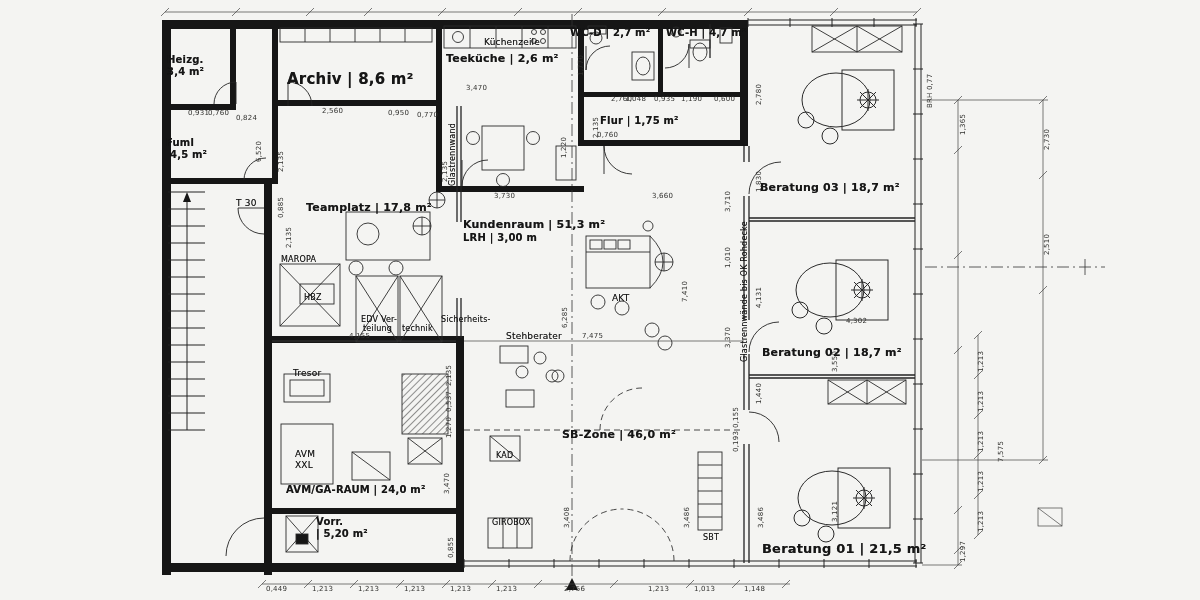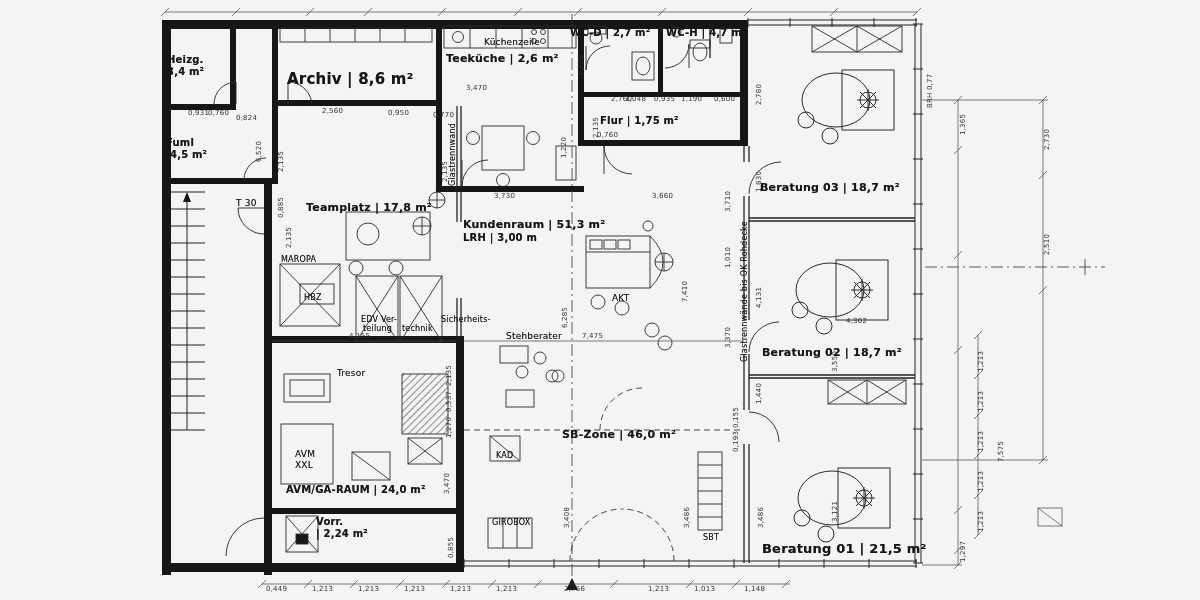--- a/index.html
+++ b/index.html
@@ -283,40 +283,40 @@
       <span class="lbl" style="left: 304px; top: 294px; font-size: 8px;">HBZ</span>
       <span class="lbl" style="left: 361px; top: 316px; font-size: 8px;">EDV Ver-</span>
       <span class="lbl" style="left: 363px; top: 325px; font-size: 8px;">teilung</span>
       <span class="lbl" style="left: 399px; top: 316px; font-size: 8px; margin-left: 42px;">Sicherheits-</span>
       <span class="lbl" style="left: 402px; top: 325px; font-size: 8px;">technik</span>
       <span class="lbl" style="left: 612px; top: 294px; font-size: 9px;">AKT</span>
       <span class="lbl" style="left: 506px; top: 332px; font-size: 9px;">Stehberater</span>
       <span class="lbl rot" style="left: 449px; top: 186px; font-size: 8px;">Glastrennwand</span>
       <span class="lbl rot" style="left: 741px; top: 362px; font-size: 8px;">Glastrennwände bis OK Rohdecke</span>
       <span class="lbl b" style="left: 762px; top: 347px; font-size: 11px;">Beratung 02 | 18,7 m²</span>
-      <span class="lbl" style="left: 293px; top: 369px; font-size: 9px; margin-left: 44px;">Tresor</span>
+      <span class="lbl" style="left: 293px; top: 369px; font-size: 9px;">Tresor</span>
       <span class="lbl b" style="left: 562px; top: 429px; font-size: 11px;">SB-Zone | 46,0 m²</span>
       <span class="lbl" style="left: 295px; top: 450px; font-size: 9px;">AVM</span>
       <span class="lbl" style="left: 295px; top: 461px; font-size: 9px;">XXL</span>
       <span class="lbl" style="left: 496px; top: 452px; font-size: 8px;">KAD</span>
       <span class="lbl b" style="left: 286px; top: 485px; font-size: 10px;">AVM/GA-RAUM | 24,0 m²</span>
       <span class="lbl b" style="left: 316px; top: 517px; font-size: 10px;">Vorr.</span>
-      <span class="lbl b" style="left: 316px; top: 529px; font-size: 10px;">| 2,24 m²</span>
+      <span class="lbl b" style="left: 316px; top: 529px; font-size: 10px;">| 5,20 m²</span>
       <span class="lbl" style="left: 492px; top: 519px; font-size: 8px;">GIROBOX</span>
       <span class="lbl" style="left: 703px; top: 534px; font-size: 8px;">SBT</span>
       <span class="lbl b" style="left: 762px; top: 542px; font-size: 13px;">Beratung 01 | 21,5 m²</span>
     </div>
   <div class="layer" id="dims-layer">
       <span class="dim" style="left: 172px; top: 110px; padding-left: 16px;">0,931</span>
       <span class="dim" style="left: 208px; top: 110px;">0,760</span>
       <span class="dim" style="left: 236px; top: 115px;">0,824</span>
       <span class="dim rot" style="left: 256px; top: 162px;">6,520</span>
       <span class="dim" style="left: 322px; top: 108px;">2,560</span>
       <span class="dim" style="left: 388px; top: 110px;">0,950</span>
-      <span class="dim" style="left: 433px; top: 112px;">0,770</span>
+      <span class="dim" style="left: 417px; top: 112px;">0,770</span>
       <span class="dim rot" style="left: 278px; top: 172px;">2,135</span>
       <span class="dim rot" style="left: 278px; top: 218px;">0,885</span>
       <span class="dim rot" style="left: 286px; top: 248px;">2,135</span>
       <span class="dim" style="left: 466px; top: 85px;">3,470</span>
       <span class="dim rot" style="left: 442px; top: 182px;">2,135</span>
       <span class="dim rot" style="left: 561px; top: 158px;">1,220</span>
       <span class="dim" style="left: 494px; top: 193px;">3,730</span>
       <span class="dim rot" style="left: 578px; top: 76px;">1,770</span>
       <span class="dim" style="left: 589px; top: 96px; margin-left: 22px;">2,760</span>
       <span class="dim" style="left: 625px; top: 96px;">1,048</span>

